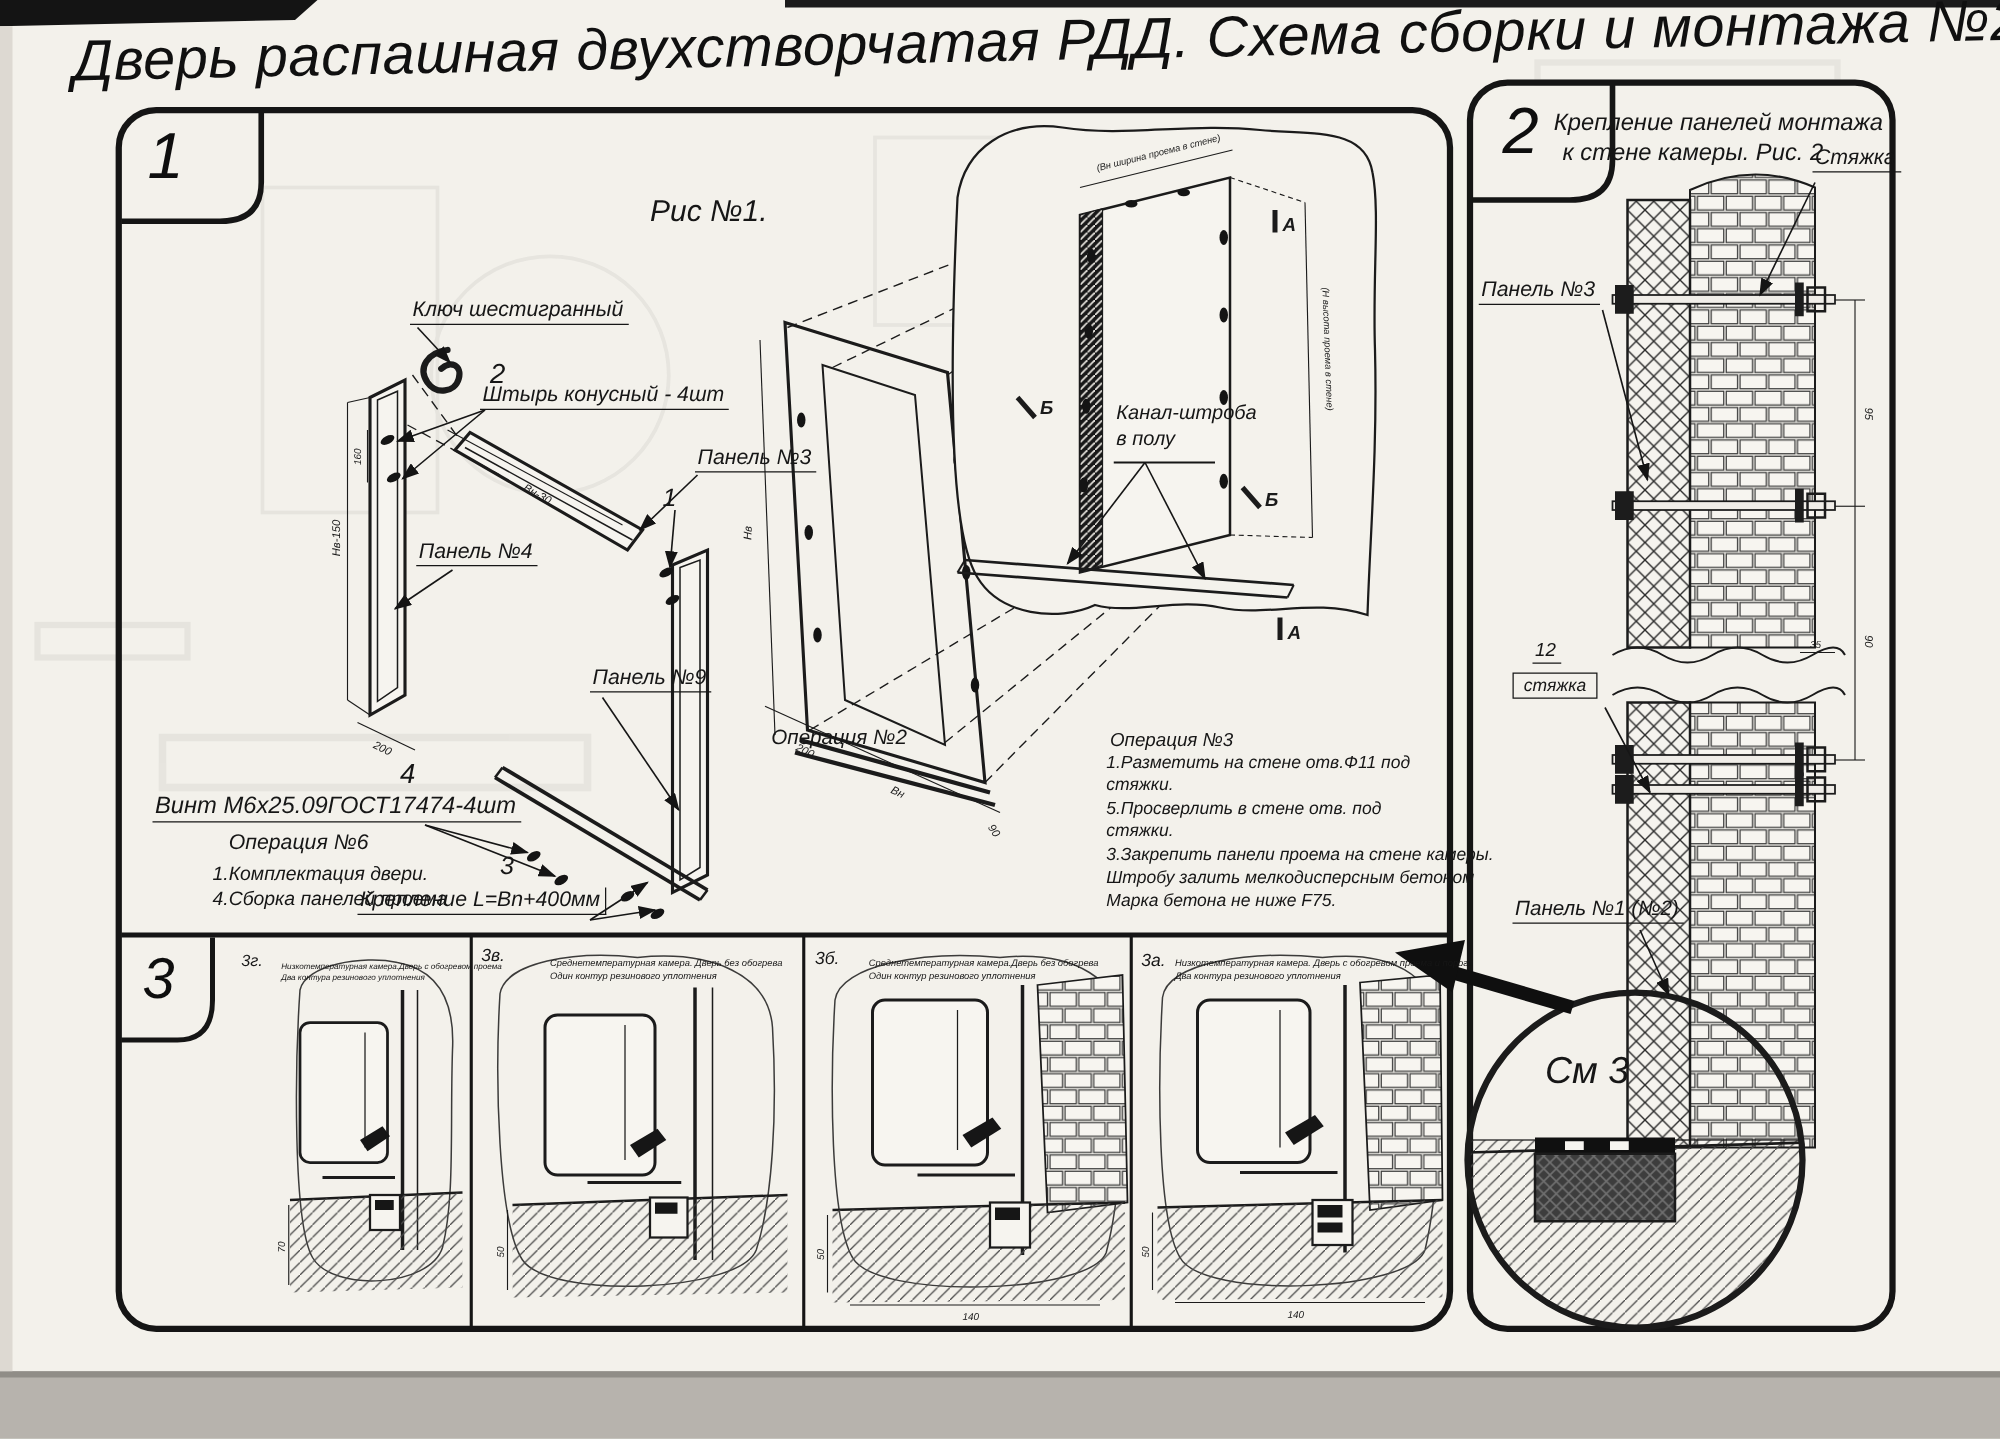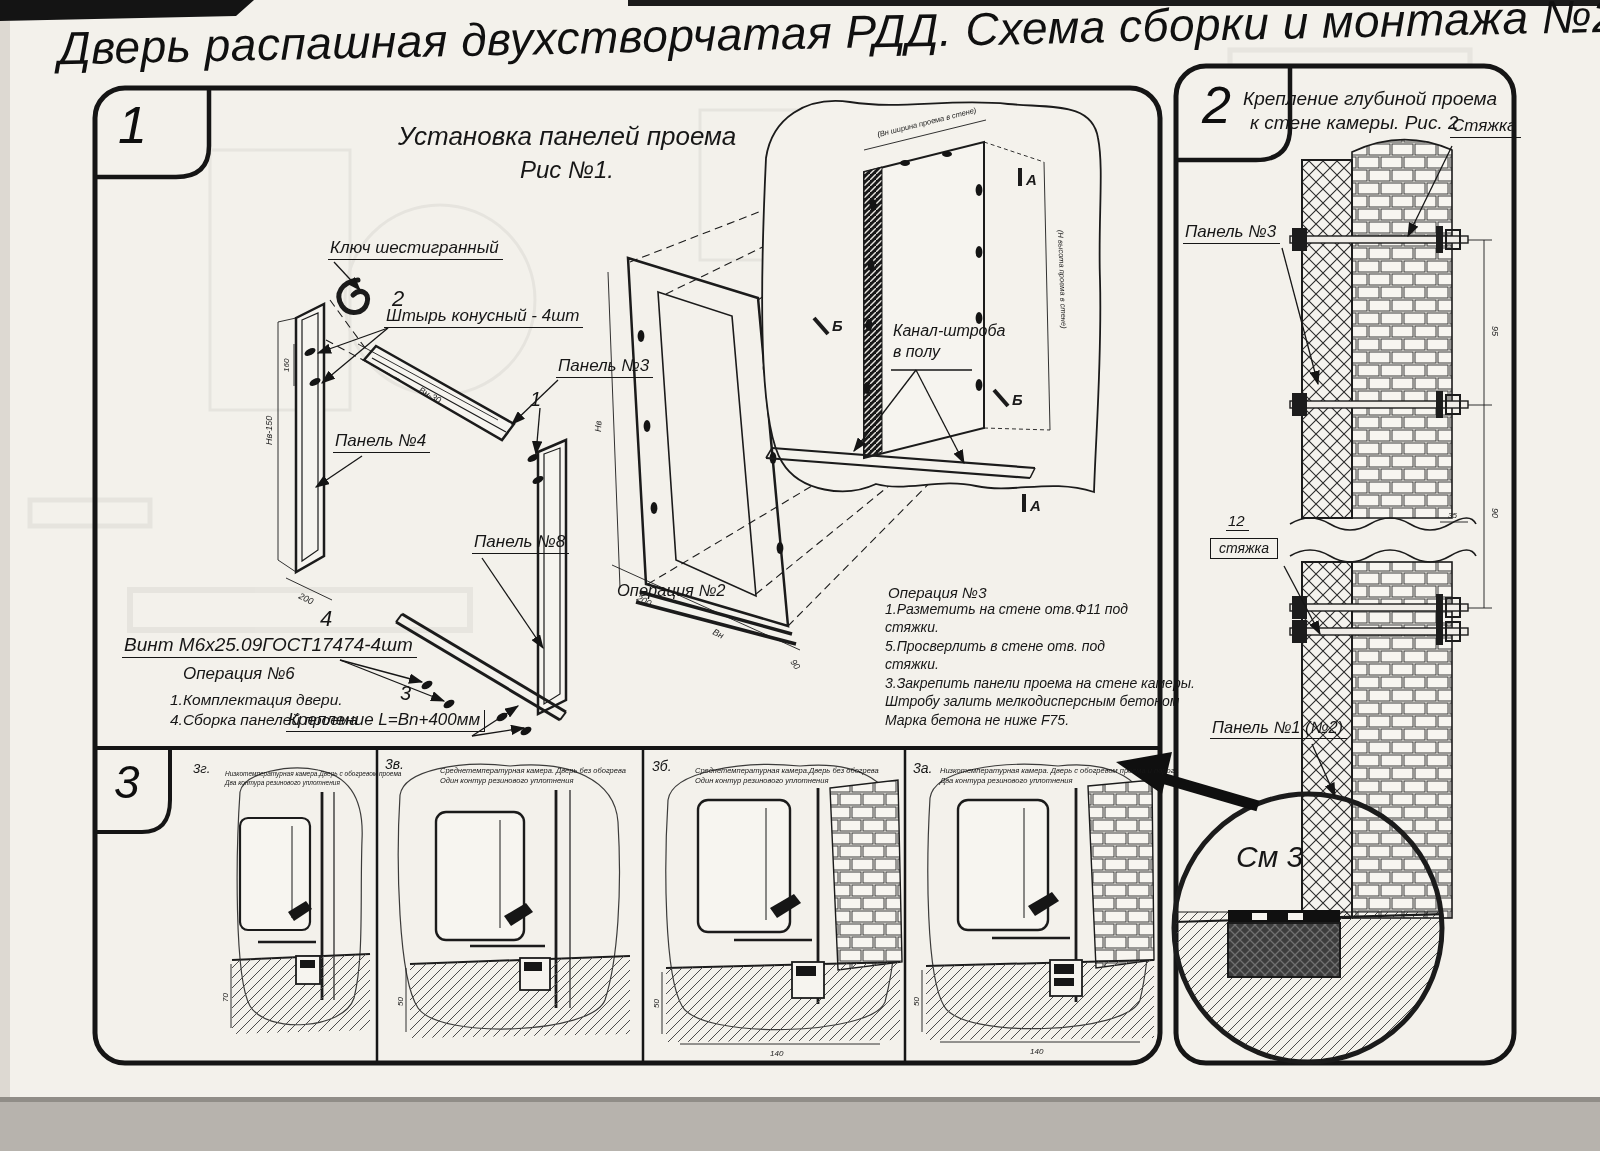--- a/index.html
+++ b/index.html
@@ -363,30 +363,29 @@
     <text class="dimt8" x="1030" y="1054">140</text>
   </g>
 </svg>
 
 <div class="t title">Дверь распашная двухстворчатая РДД.  Схема сборки и монтажа №2</div>
 
 <div class="t badge" style="left:118px;top:96px">1</div>
 <div class="t badge" style="left:1202px;top:76px">2</div>
 <div class="t badge" style="left:114px;top:756px;font-size:46px">3</div>
 
-<div class="t" style="left:398px;top:122px;font-size:26px">Установка панелей проема</div>
 <div class="t" style="left:520px;top:156px;font-size:24px">Рис №1.</div>
 
 <div class="t ul" style="left:328px;top:238px;font-size:17px">Ключ шестигранный</div>
 <div class="t" style="left:392px;top:286px;font-size:22px">2</div>
 <div class="t ul" style="left:384px;top:306px;font-size:17px">Штырь конусный - 4шт</div>
 <div class="t ul" style="left:556px;top:356px;font-size:17px">Панель №3</div>
 <div class="t ul" style="left:333px;top:431px;font-size:17px">Панель №4</div>
 <div class="t" style="left:530px;top:388px;font-size:20px">1</div>
-<div class="t ul" style="left:472px;top:532px;font-size:17px">Панель №8</div>
+<div class="t ul" style="left:472px;top:532px;font-size:17px">Панель №9</div>
 <div class="t" style="left:320px;top:606px;font-size:22px">4</div>
 <div class="t ul" style="left:122px;top:634px;font-size:19px">Винт М6х25.09ГОСТ17474-4шт</div>
 
 <div class="t" style="left:183px;top:664px;font-size:17px">Операция №6</div>
 <div class="t ml" style="left:170px;top:690px;font-size:15.5px">1.Комплектация двери.
 4.Сборка панелей проема</div>
 
 <div class="t" style="left:400px;top:682px;font-size:20px">3</div>
 <div class="t ul" style="left:286px;top:710px;font-size:17px;border-right:1.6px solid #161616">Крепление  L=Bn+400мм</div>
 
@@ -396,21 +395,21 @@
 стяжки.
 5.Просверлить в стене отв.  под
 стяжки.
 3.Закрепить панели проема на стене камеры.
 Штробу залить мелкодисперсным бетоном
 Марка бетона не ниже  F75.</div>
 
 <div class="t ml" style="left:893px;top:320px;font-size:16px">Канал-штроба
 в полу</div>
 
-<div class="t" style="left:1243px;top:88px;font-size:19px">Крепление глубиной проема</div>
+<div class="t" style="left:1243px;top:88px;font-size:19px">Крепление панелей монтажа</div>
 <div class="t" style="left:1250px;top:112px;font-size:19px">к стене камеры. Рис. 2</div>
 <div class="t ul" style="left:1450px;top:116px;font-size:17px">Стяжка</div>
 <div class="t ul" style="left:1183px;top:222px;font-size:17px">Панель №3</div>
 <div class="t ul" style="left:1226px;top:512px;font-size:15px">12</div>
 <div class="t boxed" style="left:1210px;top:538px;font-size:14px">стяжка</div>
 <div class="t ul" style="left:1210px;top:718px;font-size:16.5px">Панель №1 (№2)</div>
 <div class="t" style="left:1236px;top:840px;font-size:30px">См 3</div>
 
 <div class="t" style="left:193px;top:762px;font-size:13px">3г.</div>
 <div class="t ml" style="left:225px;top:770px;font-size:6.5px">Низкотемпературная камера.Дверь с обогревом проема

